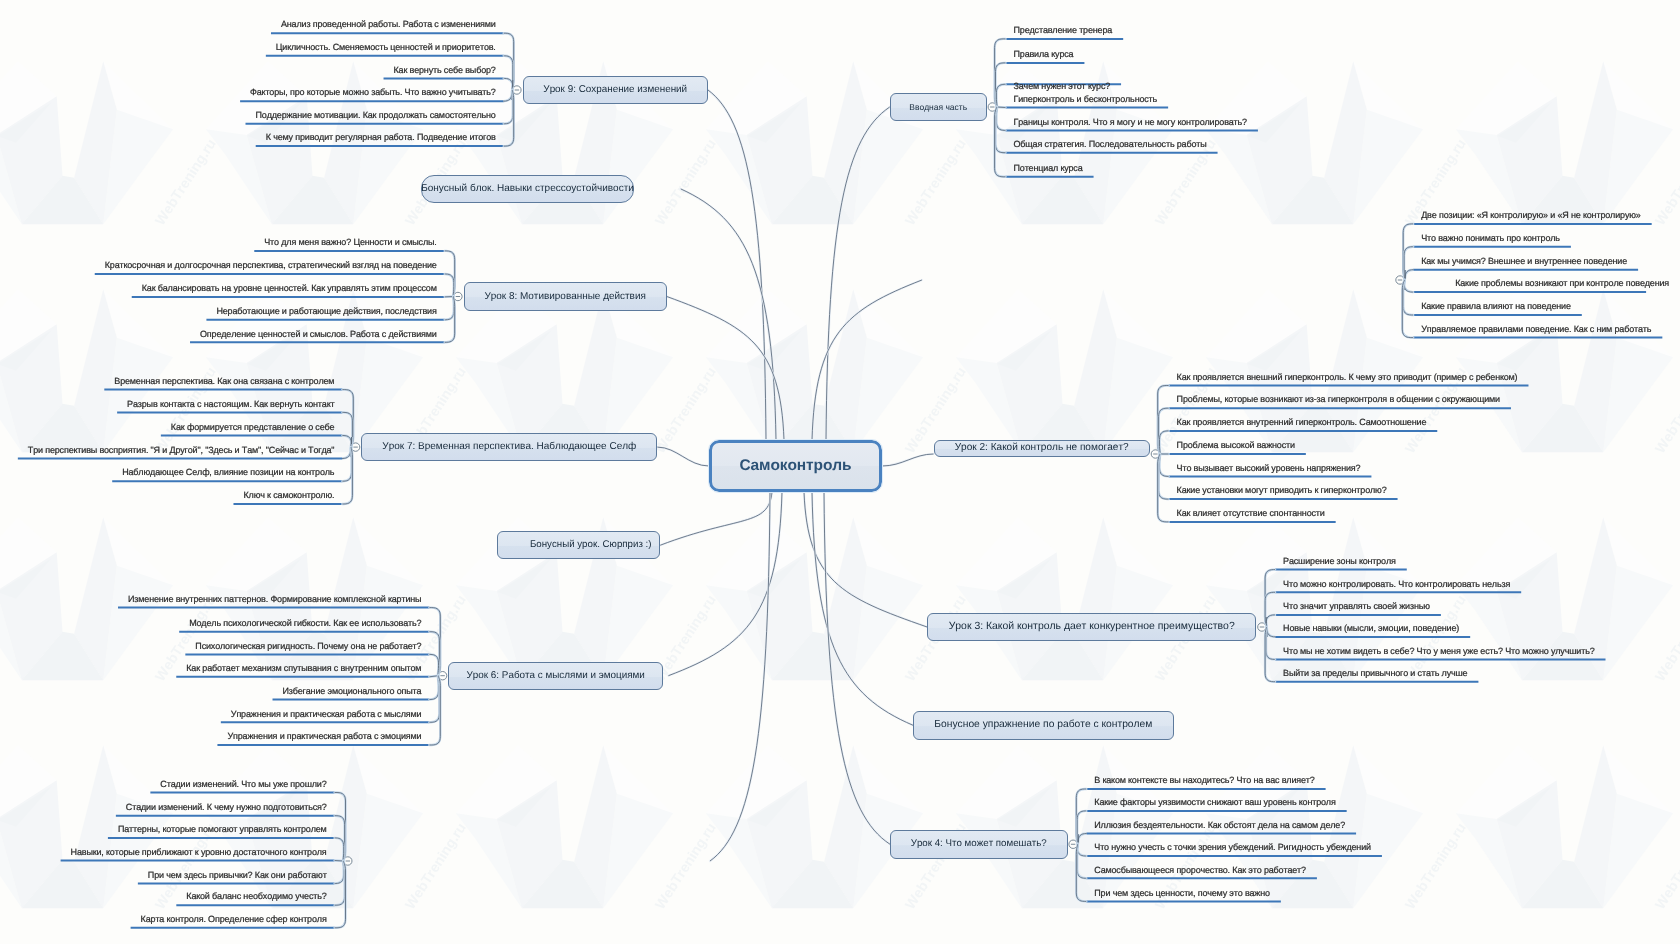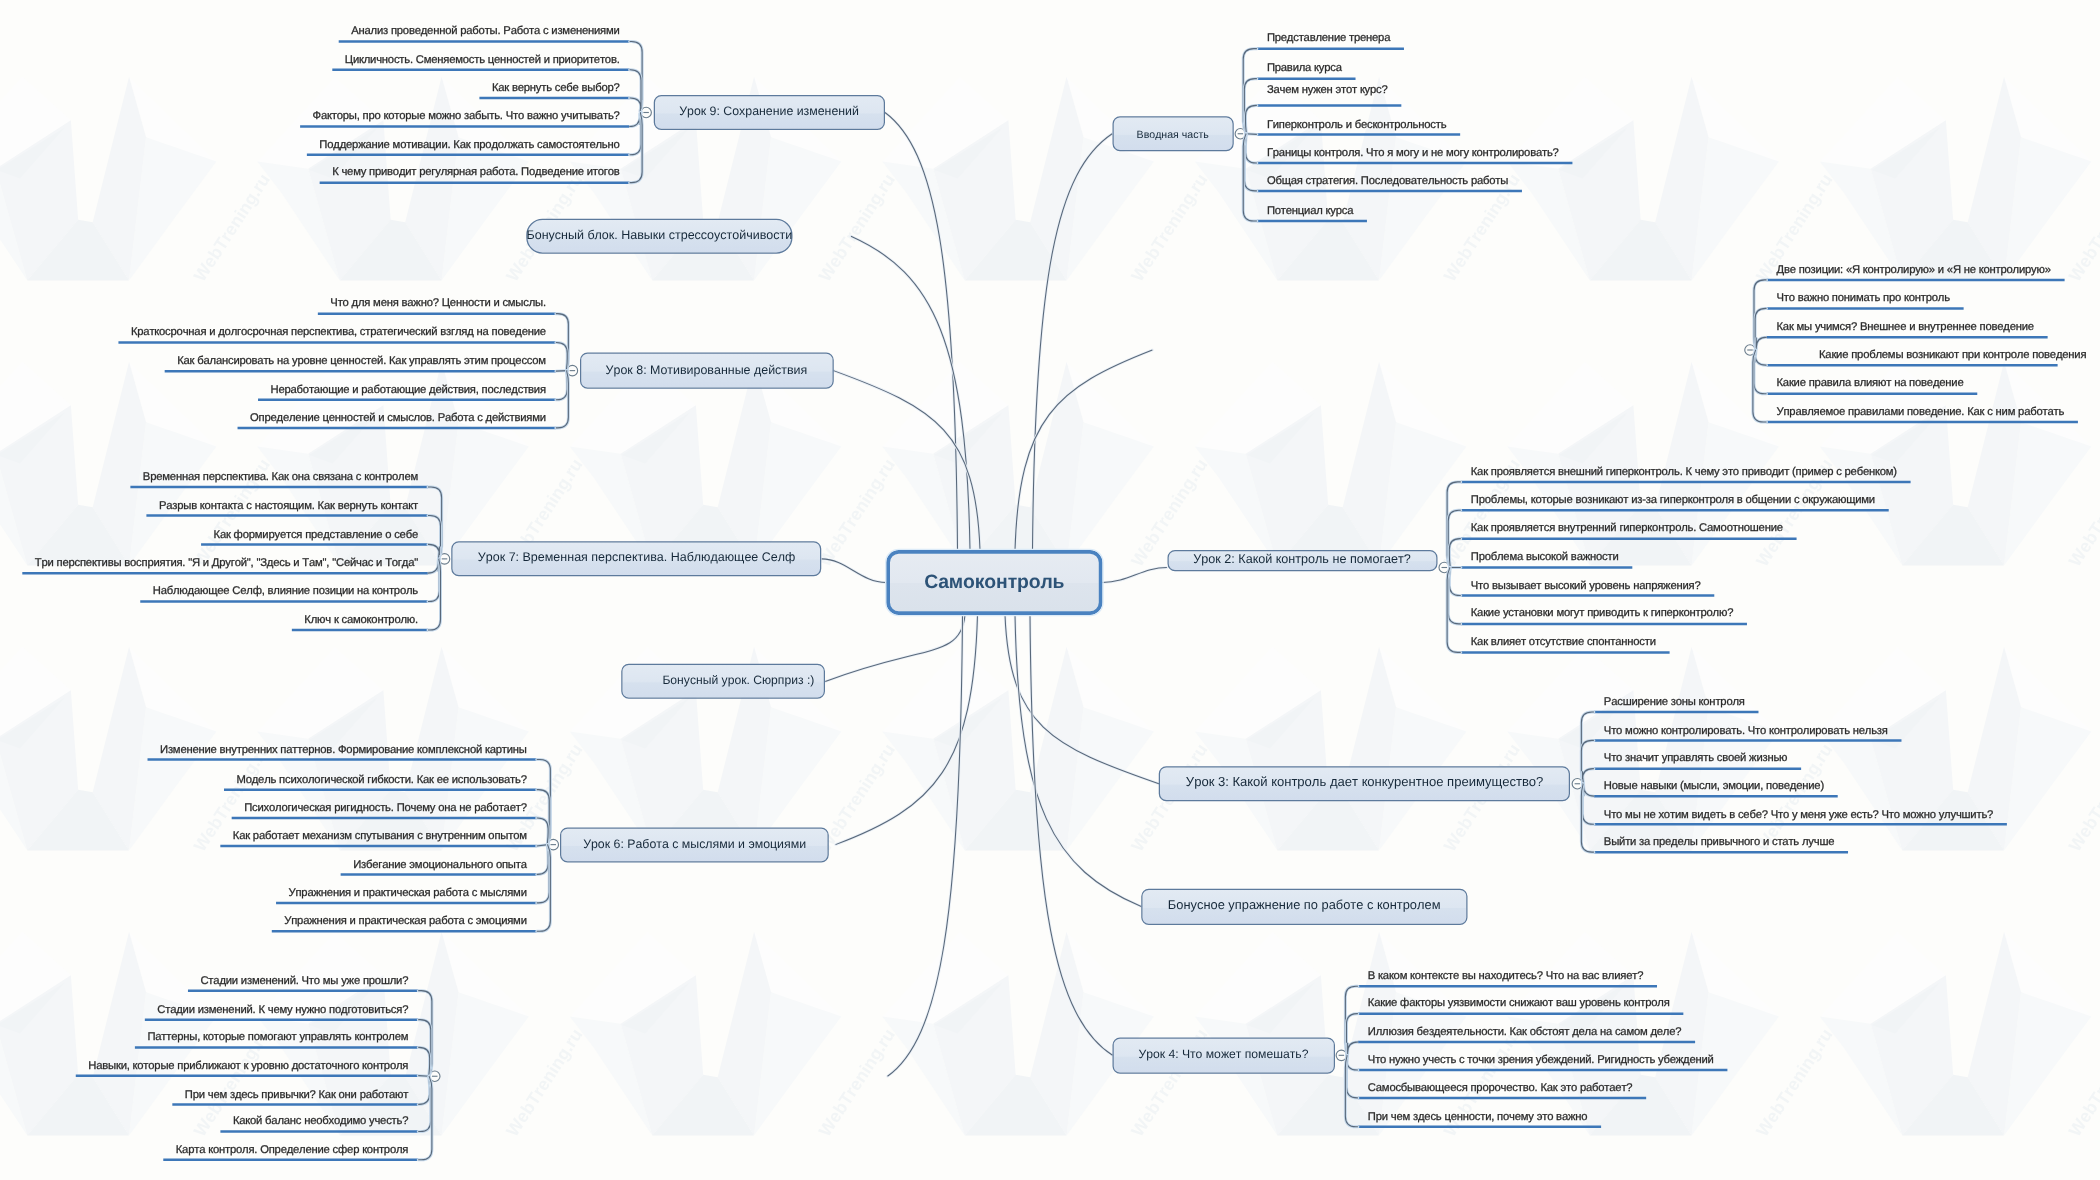--- a/index.html
+++ b/index.html
@@ -893,21 +893,21 @@
     </svg>
   <div id="nodes" class="layer">
       <div id="center" style="left: 709px; top: 440px; width: 173px; height: 52px; font-size: 15.5px;">
         <span>Самоконтроль</span>
       </div>
       <div class="node" style="left: 889.7px; top: 93px; height: 28px; font-size: 8.48px; width: 97px;">
         <span>Вводная часть</span>
       </div>
       <div class="leaf r" style="left: 1013.5px; top: 26.1px;">Представление тренера</div>
       <div class="leaf r" style="left: 1013.5px; top: 50.1px;">Правила курса</div>
-      <div class="leaf r" style="left: 1013.5px; top: 67px;">Зачем нужен этот курс?</div>
+      <div class="leaf r" style="left: 1013.5px; top: 82px;">Зачем нужен этот курс?</div>
       <div class="leaf r" style="left: 1013.5px; top: 94.7px;">Гиперконтроль и бесконтрольность</div>
       <div class="leaf r" style="left: 1013.5px; top: 117.6px;">Границы контроля. Что я могу и не могу контролировать?</div>
       <div class="leaf r" style="left: 1013.5px; top: 139.9px;">Общая стратегия. Последовательность работы</div>
       <div class="leaf r" style="left: 1013.5px; top: 164px;">Потенциал курса</div>
       <div class="leaf r" style="left: 1421.2px; top: 211.1px;">Две позиции: «Я контролирую» и «Я не контролирую»</div>
       <div class="leaf r" style="left: 1421.2px; top: 233.9px;">Что важно понимать про контроль</div>
       <div class="leaf r" style="left: 1421.2px; top: 256.9px;">Как мы учимся? Внешнее и внутреннее поведение</div>
       <div class="leaf r" style="left: 1421.2px; top: 279.3px; padding-left: 34px;">Какие проблемы возникают при контроле поведения</div>
       <div class="leaf r" style="left: 1421.2px; top: 302.2px;">Какие правила влияют на поведение</div>
       <div class="leaf r" style="left: 1421.2px; top: 324.8px;">Управляемое правилами поведение. Как с ним работать</div>

